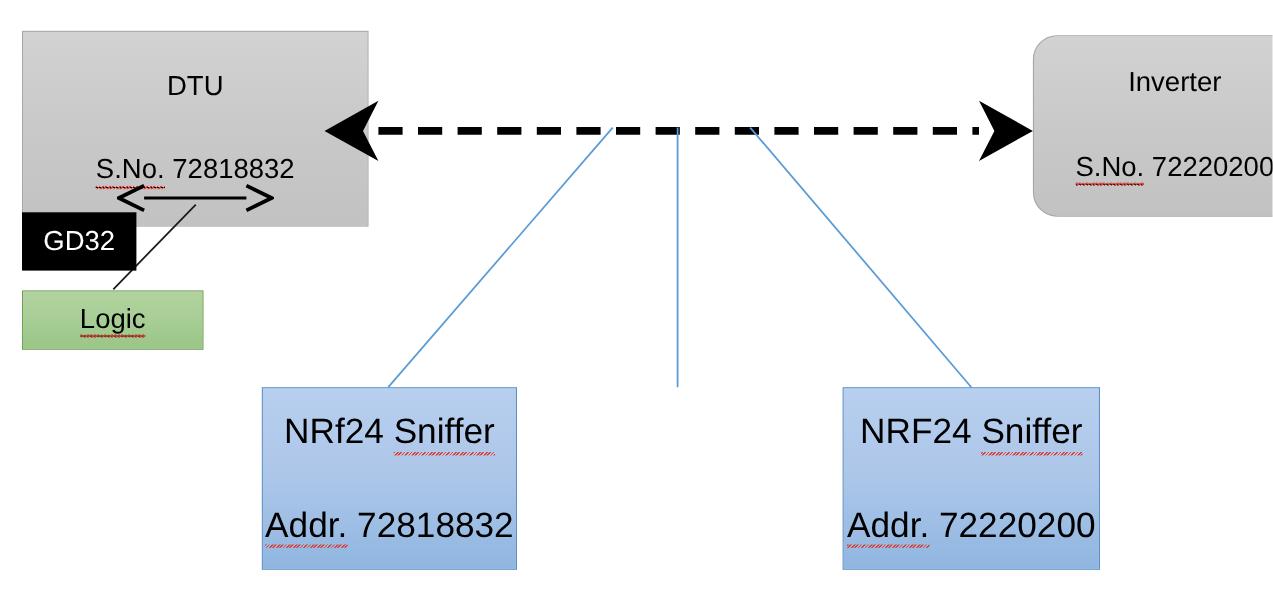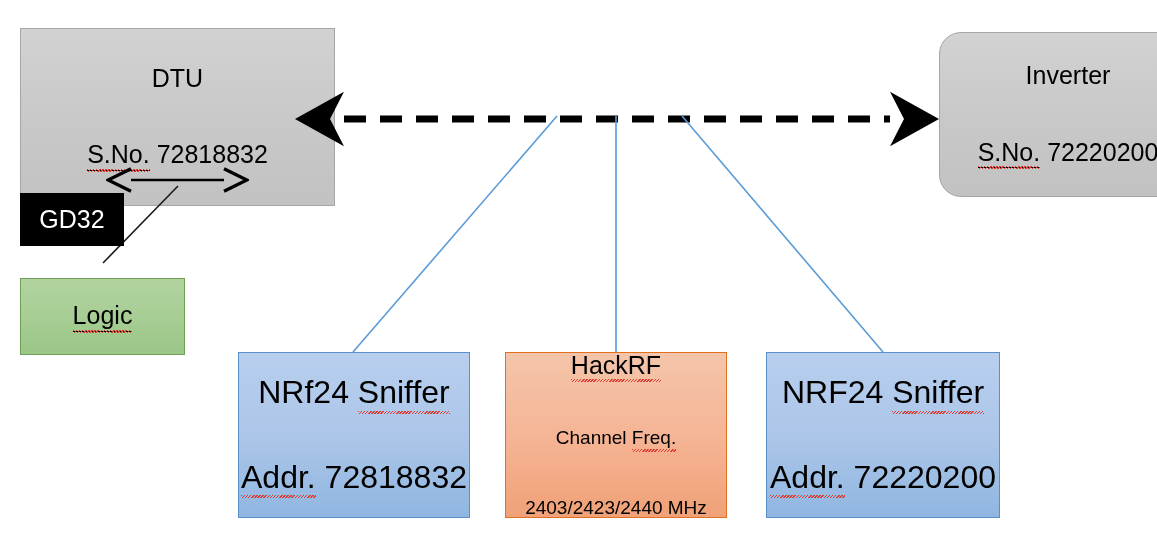--- a/index.html
+++ b/index.html
@@ -142,39 +142,34 @@
   <div class="box device-box" style="left:20px; top:28px; width:315px; height:178px;">
     <div>DTU</div>
     <div class="line2"><span class="sq sq-u">S.No.</span><span> </span><span>72818832</span></div>
   </div>
 
   <div class="box chip-box" style="left:20px; top:153px; width:104px; height:53px;margin-top:40px;">
     <div>GD32</div>
   </div>
 
 
-  <div class="box logic-box" style="left:20px; top:264px; width:165px; height:77px;margin-top:14px;">
+  <div class="box logic-box" style="left:20px; top:264px; width:165px; height:54px;">
     <div><span class="sq sq-u">Logic</span></div>
   </div>
 
   <div class="box device-box" style="left:939px; top:32px; width:258px; height:165px;border-radius:22px;">
     <div>Inverter</div>
     <div class="line2"><span class="sq sq-u">S.No.</span><span> </span><span>72220200</span></div>
   </div>
 
   <div class="box sniffer-box" style="left:238px; top:352px; width:232px; height:166px;">
     <div><span>NRf24 </span><span class="sq">Sniffer</span></div>
     <div><span class="sq">Addr.</span><span> </span><span>72818832</span></div>
   </div>
 
-  <div class="box hackrf-box" style="left:505px; top:352px; width:222px; height:166px;">
-    <div class="title"><span class="sq">HackRF</span></div>
-    <div class="sub"><span>Channel </span><span class="sq">Freq.</span></div>
-    <div class="sub">2403/2423/2440 MHz</div>
-  </div>
 
   <div class="box sniffer-box" style="left:766px; top:352px; width:234px; height:166px;">
     <div><span>NRF24 </span><span class="sq">Sniffer</span></div>
     <div><span class="sq">Addr.</span><span> </span><span>72220200</span></div>
   </div>
 
   <svg id="links" viewBox="0 0 1157 543">
     <defs>
       <marker id="bigArrowL" markerWidth="9" markerHeight="9" refX="7.6" refY="4.5" orient="auto" markerUnits="strokeWidth">
         <path d="M7.6,0.6 L0.6,4.5 L7.6,8.4 L5.6,4.5 Z" fill="#000000"></path>

